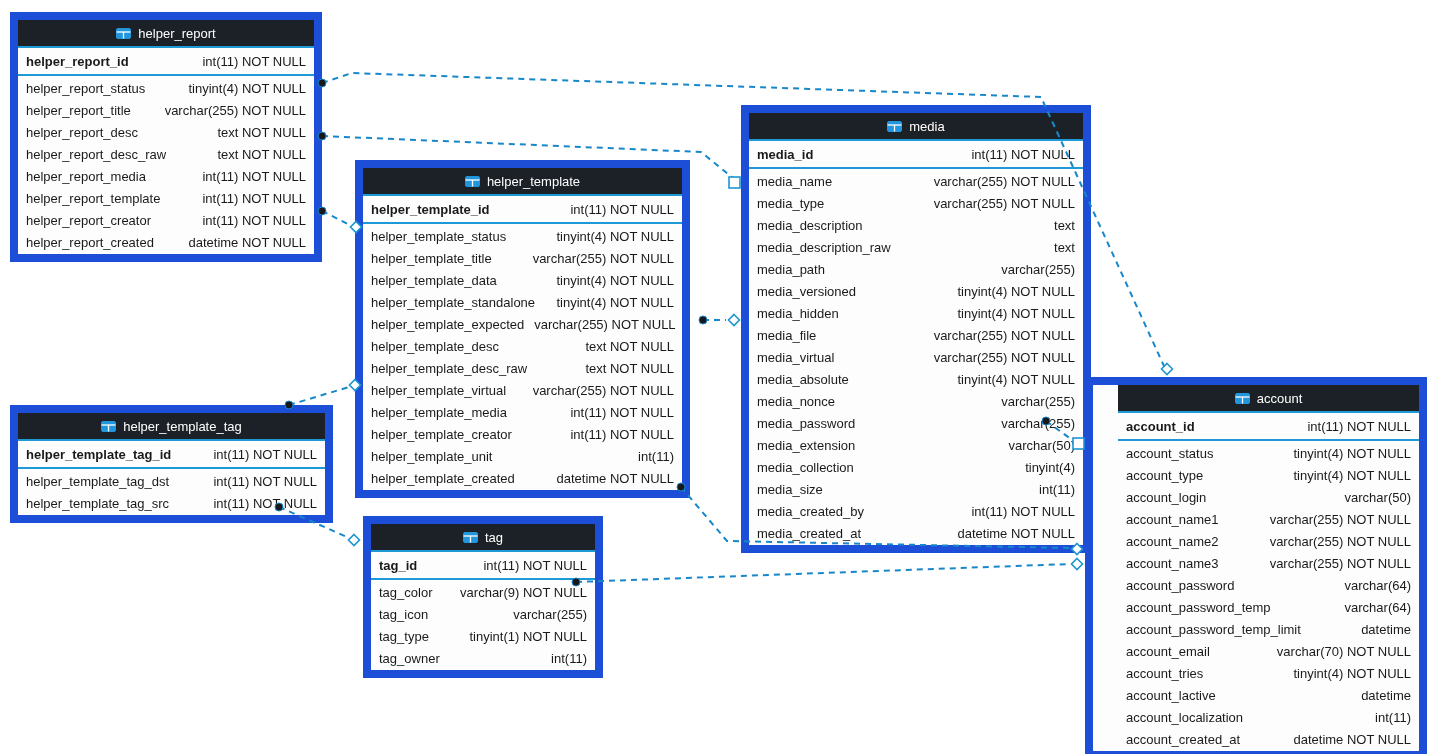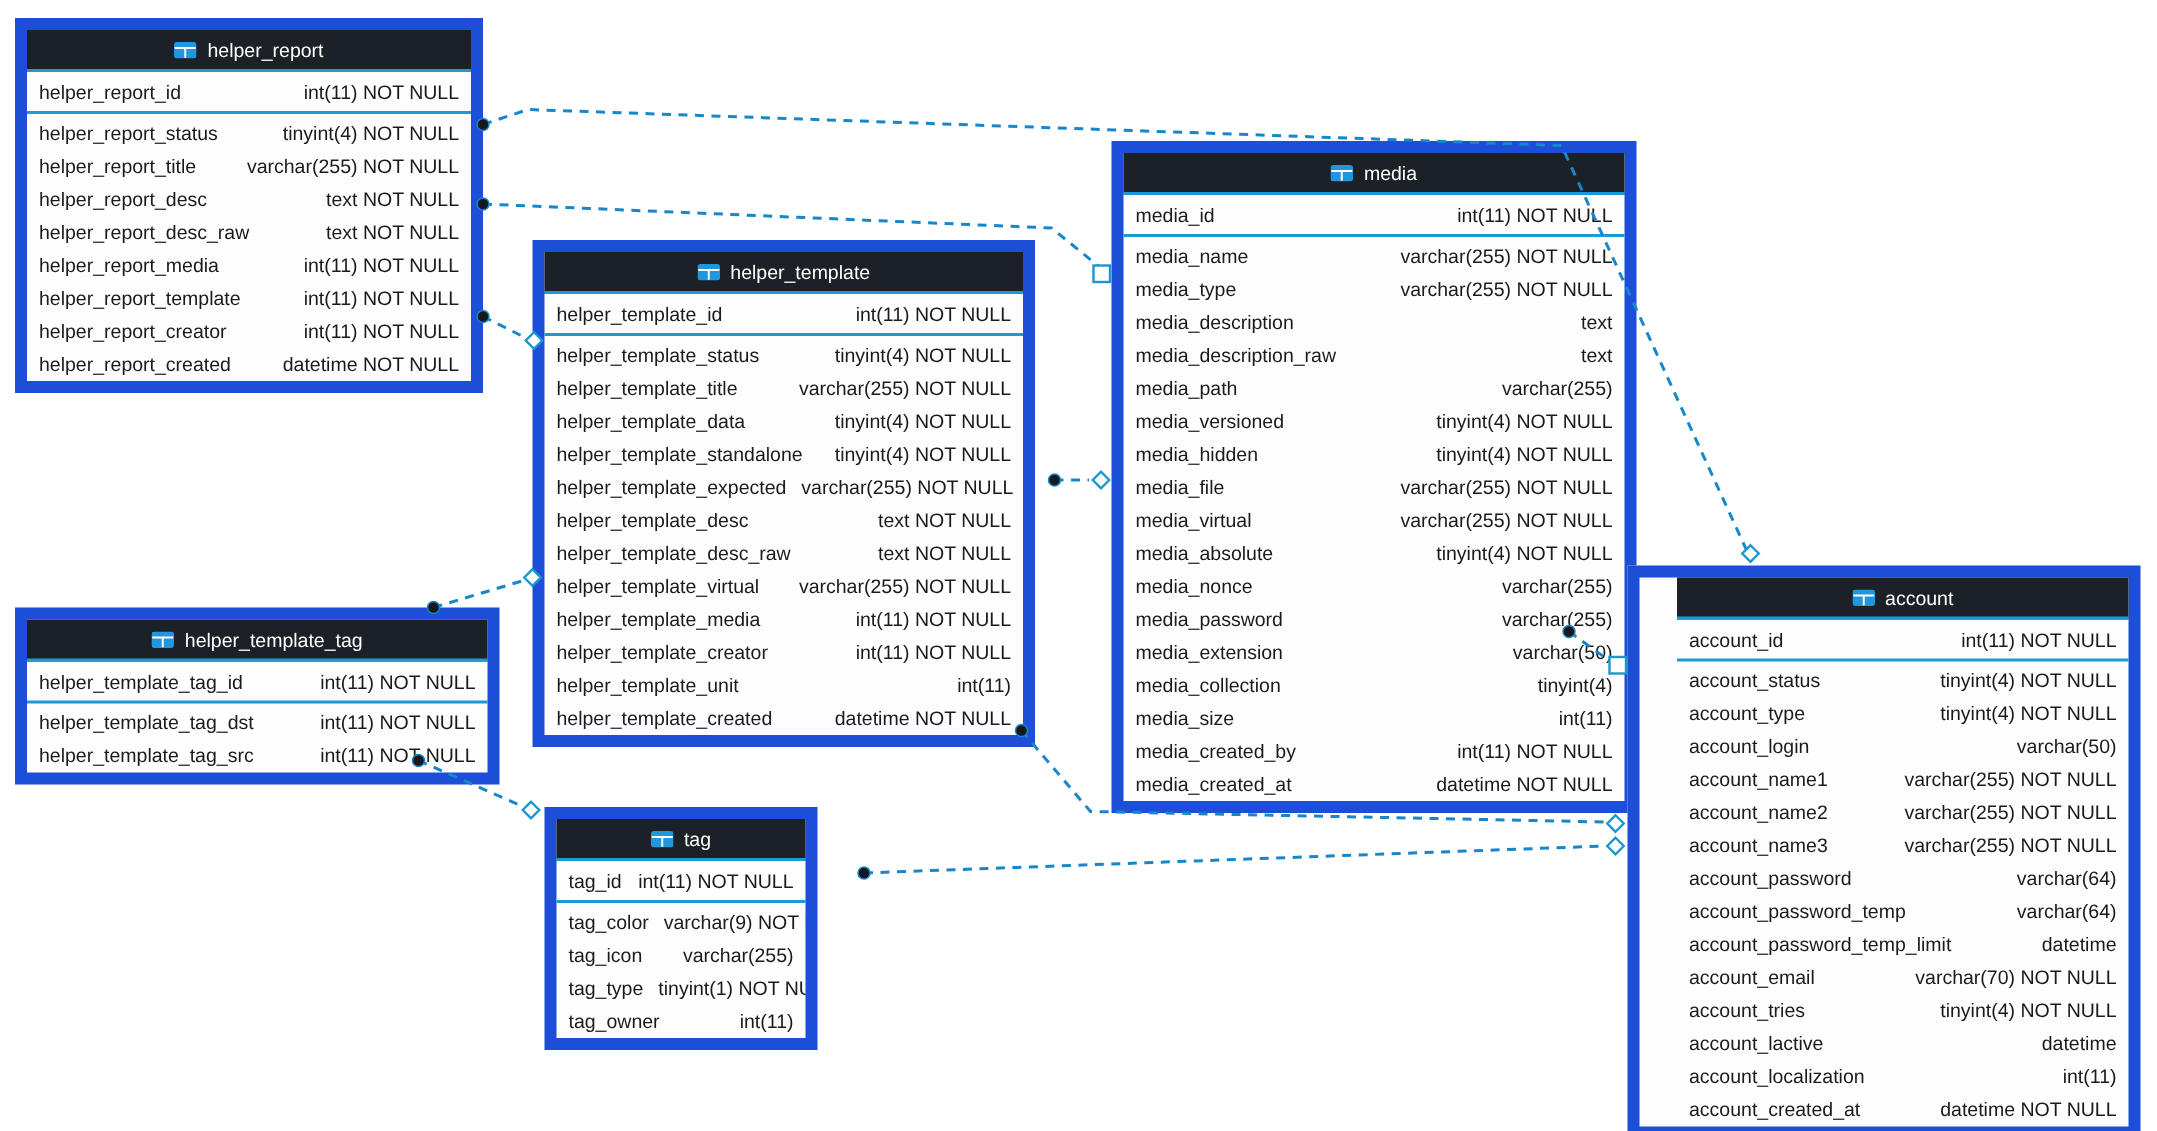--- a/index.html
+++ b/index.html
@@ -18,21 +18,21 @@
   .hdr{
     background:#1c2127;color:#ffffff;height:26px;display:flex;align-items:center;
     justify-content:center;gap:7px;border-bottom:2px solid #1d9ad6;font-size:13px;
   }
   .hdr .tbl-icon{display:inline-flex;align-items:center;}
   .row{
     display:flex;justify-content:space-between;align-items:center;gap:10px;
     padding:0 8px;height:22px;white-space:nowrap;overflow:hidden;
   }
   .row.pk{height:26px;border-bottom:2px solid #1d9ad6;}
-  .row.pk .f{font-weight:normal;}
+  .row.pk .f{font-weight:bold;}
   .row .t{text-align:right;flex:1 1 auto;}
   .row .f{flex:0 0 auto;}
   .tbody{padding:1px 0;}
 </style>
 </head>
 <body>
 
 <div class="canvas">
 
   <div class="dbtable" style="left:10px;  top:12px;  width:312px;">
@@ -144,21 +144,21 @@
         <div class="row">
           <span class="f">helper_template_unit</span>
           <span class="t">int(11)</span>
         </div>
         <div class="row">
           <span class="f">helper_template_created</span>
           <span class="t">datetime NOT NULL</span>
         </div>
       </div>
     </div>
-  <div class="dbtable" style="left:741px; top:94px; width:350px;">
+  <div class="dbtable" style="left:741px; top:105px; width:350px;">
       <div class="hdr">
         <span class="tbl-icon">
           <svg width="15" height="11" viewBox="0 0 15 11">
             <rect x="0.5" y="0.5" width="14" height="10" rx="1.5" fill="#2196dd" stroke="#2196dd"></rect>
             <line x1="0.5" y1="4" x2="14.5" y2="4" stroke="#ffffff" stroke-width="1.3"></line>
             <line x1="7.5" y1="4" x2="7.5" y2="10.5" stroke="#ffffff" stroke-width="1.3"></line>
           </svg>
         </span>
         <span>media</span>
       </div>
@@ -330,21 +330,21 @@
         <div class="row">
           <span class="f">helper_template_tag_dst</span>
           <span class="t">int(11) NOT NULL</span>
         </div>
         <div class="row">
           <span class="f">helper_template_tag_src</span>
           <span class="t">int(11) NOT NULL</span>
         </div>
       </div>
     </div>
-  <div class="dbtable" style="left:363px; top:538px; width:182px;">
+  <div class="dbtable" style="left:363px; top:516px; width:240px;">
       <div class="hdr">
         <span class="tbl-icon">
           <svg width="15" height="11" viewBox="0 0 15 11">
             <rect x="0.5" y="0.5" width="14" height="10" rx="1.5" fill="#2196dd" stroke="#2196dd"></rect>
             <line x1="0.5" y1="4" x2="14.5" y2="4" stroke="#ffffff" stroke-width="1.3"></line>
             <line x1="7.5" y1="4" x2="7.5" y2="10.5" stroke="#ffffff" stroke-width="1.3"></line>
           </svg>
         </span>
         <span>tag</span>
       </div>

